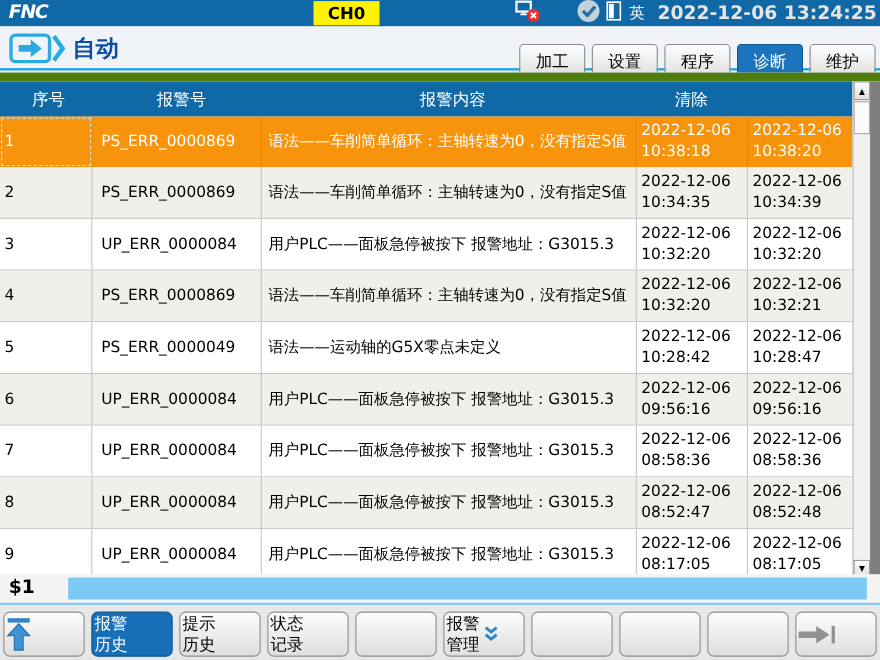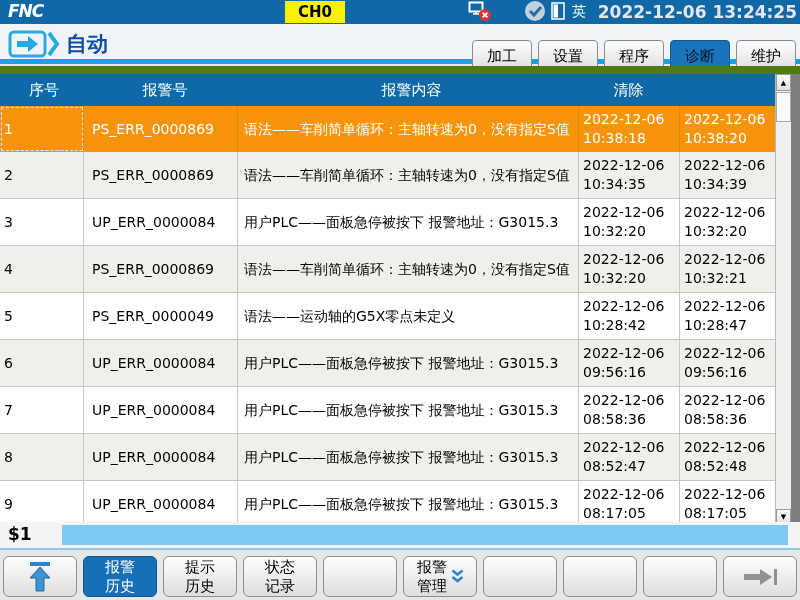--- a/index.html
+++ b/index.html
@@ -12,27 +12,27 @@
   .logo { position:absolute; left:8px; top:1px; color:#fff; font-style:italic; font-weight:bold; font-size:17px; letter-spacing:-1px; }
   .ch-badge { position:absolute; left:285px; top:1px; width:60px; height:22px; background:#FFF200; color:#000; font-weight:bold; font-size:15px; text-align:center; line-height:22px; }
   .top-icons { position:absolute; left:468px; top:0; height:24px; display:flex; align-items:center; }
   .icon-net { margin-left:0; }
   .icon-check { margin-left:32px; }
   .icon-book { margin-left:5px; }
   .lang { margin-left:7px; color:#fff; font-size:14px; }
   .clock { position:absolute; right:3px; top:2px; color:#e5e5e5; font-weight:bold; font-size:17px; }
 
   
-  .modebar { position:absolute; top:24px; left:0; width:800px; height:40px; background:#F0F3F7; border-bottom:5px solid #0ea5e9; }
+  .modebar { position:absolute; top:24px; left:0; width:800px; height:40px; background:#F0F3F7; border-bottom:2px solid #0ea5e9; }
   .mode-icon { position:absolute; left:8px; top:6px; }
   .mode-label { position:absolute; left:66px; top:6px; font-size:21px; font-weight:bold; color:#0B4EA2; }
   .tabs { position:absolute; right:4px; top:16px; display:flex; gap:6px; }
   .tab { width:60px; height:33px; text-align:center; line-height:31px; font-size:15px; color:#000;
          background:linear-gradient(#FEFEFE,#DCDCDC); border:1px solid #8B8B8B; border-radius:4px; }
-  .tab.active { background:#1B74BB; color:#0f172a; border-color:#12568C; }
+  .tab.active { background:#1B74BB; color:#ffffff; border-color:#12568C; }
 
   
   .table-wrap { position:absolute; top:66px; left:0; width:800px; height:456px; background:#fff; border-top:8px solid #4d7c0f; }
   .right-strip { position:absolute; right:0; top:0; width:9px; height:454px; background:#7E7E7E; }
   .thead { position:absolute; left:0; top:0; width:775px; height:32px; display:flex; background:#0F69A6; color:#fff; }
   .hcell { display:flex; align-items:center; justify-content:center; font-size:15px; }
   .tbody { position:absolute; left:0; top:32px; width:775px; height:422px; display:flex; flex-direction:column; }
   .trow { flex:1; display:flex; background:#fff; border-bottom:1px solid #C6C6C6; color:#000; }
   .trow.alt { background:#F0EFEA; }
   .trow.selected { background:#F8940B; color:#fff; border-bottom:none; }
@@ -53,21 +53,21 @@
   .sthumb { position:absolute; left:0; top:18px; width:15px; height:30px; background:#FBF9F9; border:1px solid #A8A8A8; }
 
   
   .statusbar { position:absolute; top:522px; left:0; width:800px; height:26px; background:#F4F4F4; }
   .chlabel { position:absolute; left:8px; top:2px; font-size:17px; font-weight:bold; color:#000; }
   .bluebar { position:absolute; left:62px; top:3px; width:726px; height:20px; background:#7CC9F3; }
 
   
   .softkeys { position:absolute; top:548px; left:0; width:800px; height:52px; background:#E7E7E7; border-top:2px solid #90C8E8; }
   .softkey { position:absolute; top:6px; width:74px; height:41px; border:1px solid #8F8F8F; border-radius:6px;
-             background:linear-gradient(#FDFDFD,#DEDEDE); display:flex; align-items:center; justify-content:center; }
+             background:linear-gradient(#FDFDFD,#DEDEDE); display:flex; align-items:center; }
   .softkey.active { background:#176FB8; border-color:#0F5590; }
   .sk-label { width:34px; text-align:center; font-size:15px; line-height:1.22; color:#000; }
   .softkey.active .sk-label { color:#fff; }
   .sk-icon { display:flex; align-items:center; }
   .sk-icon.chevron-double-down-icon { margin-left:1px; }
 </style>
 </head>
 <body>
 
 <div class="screen">

